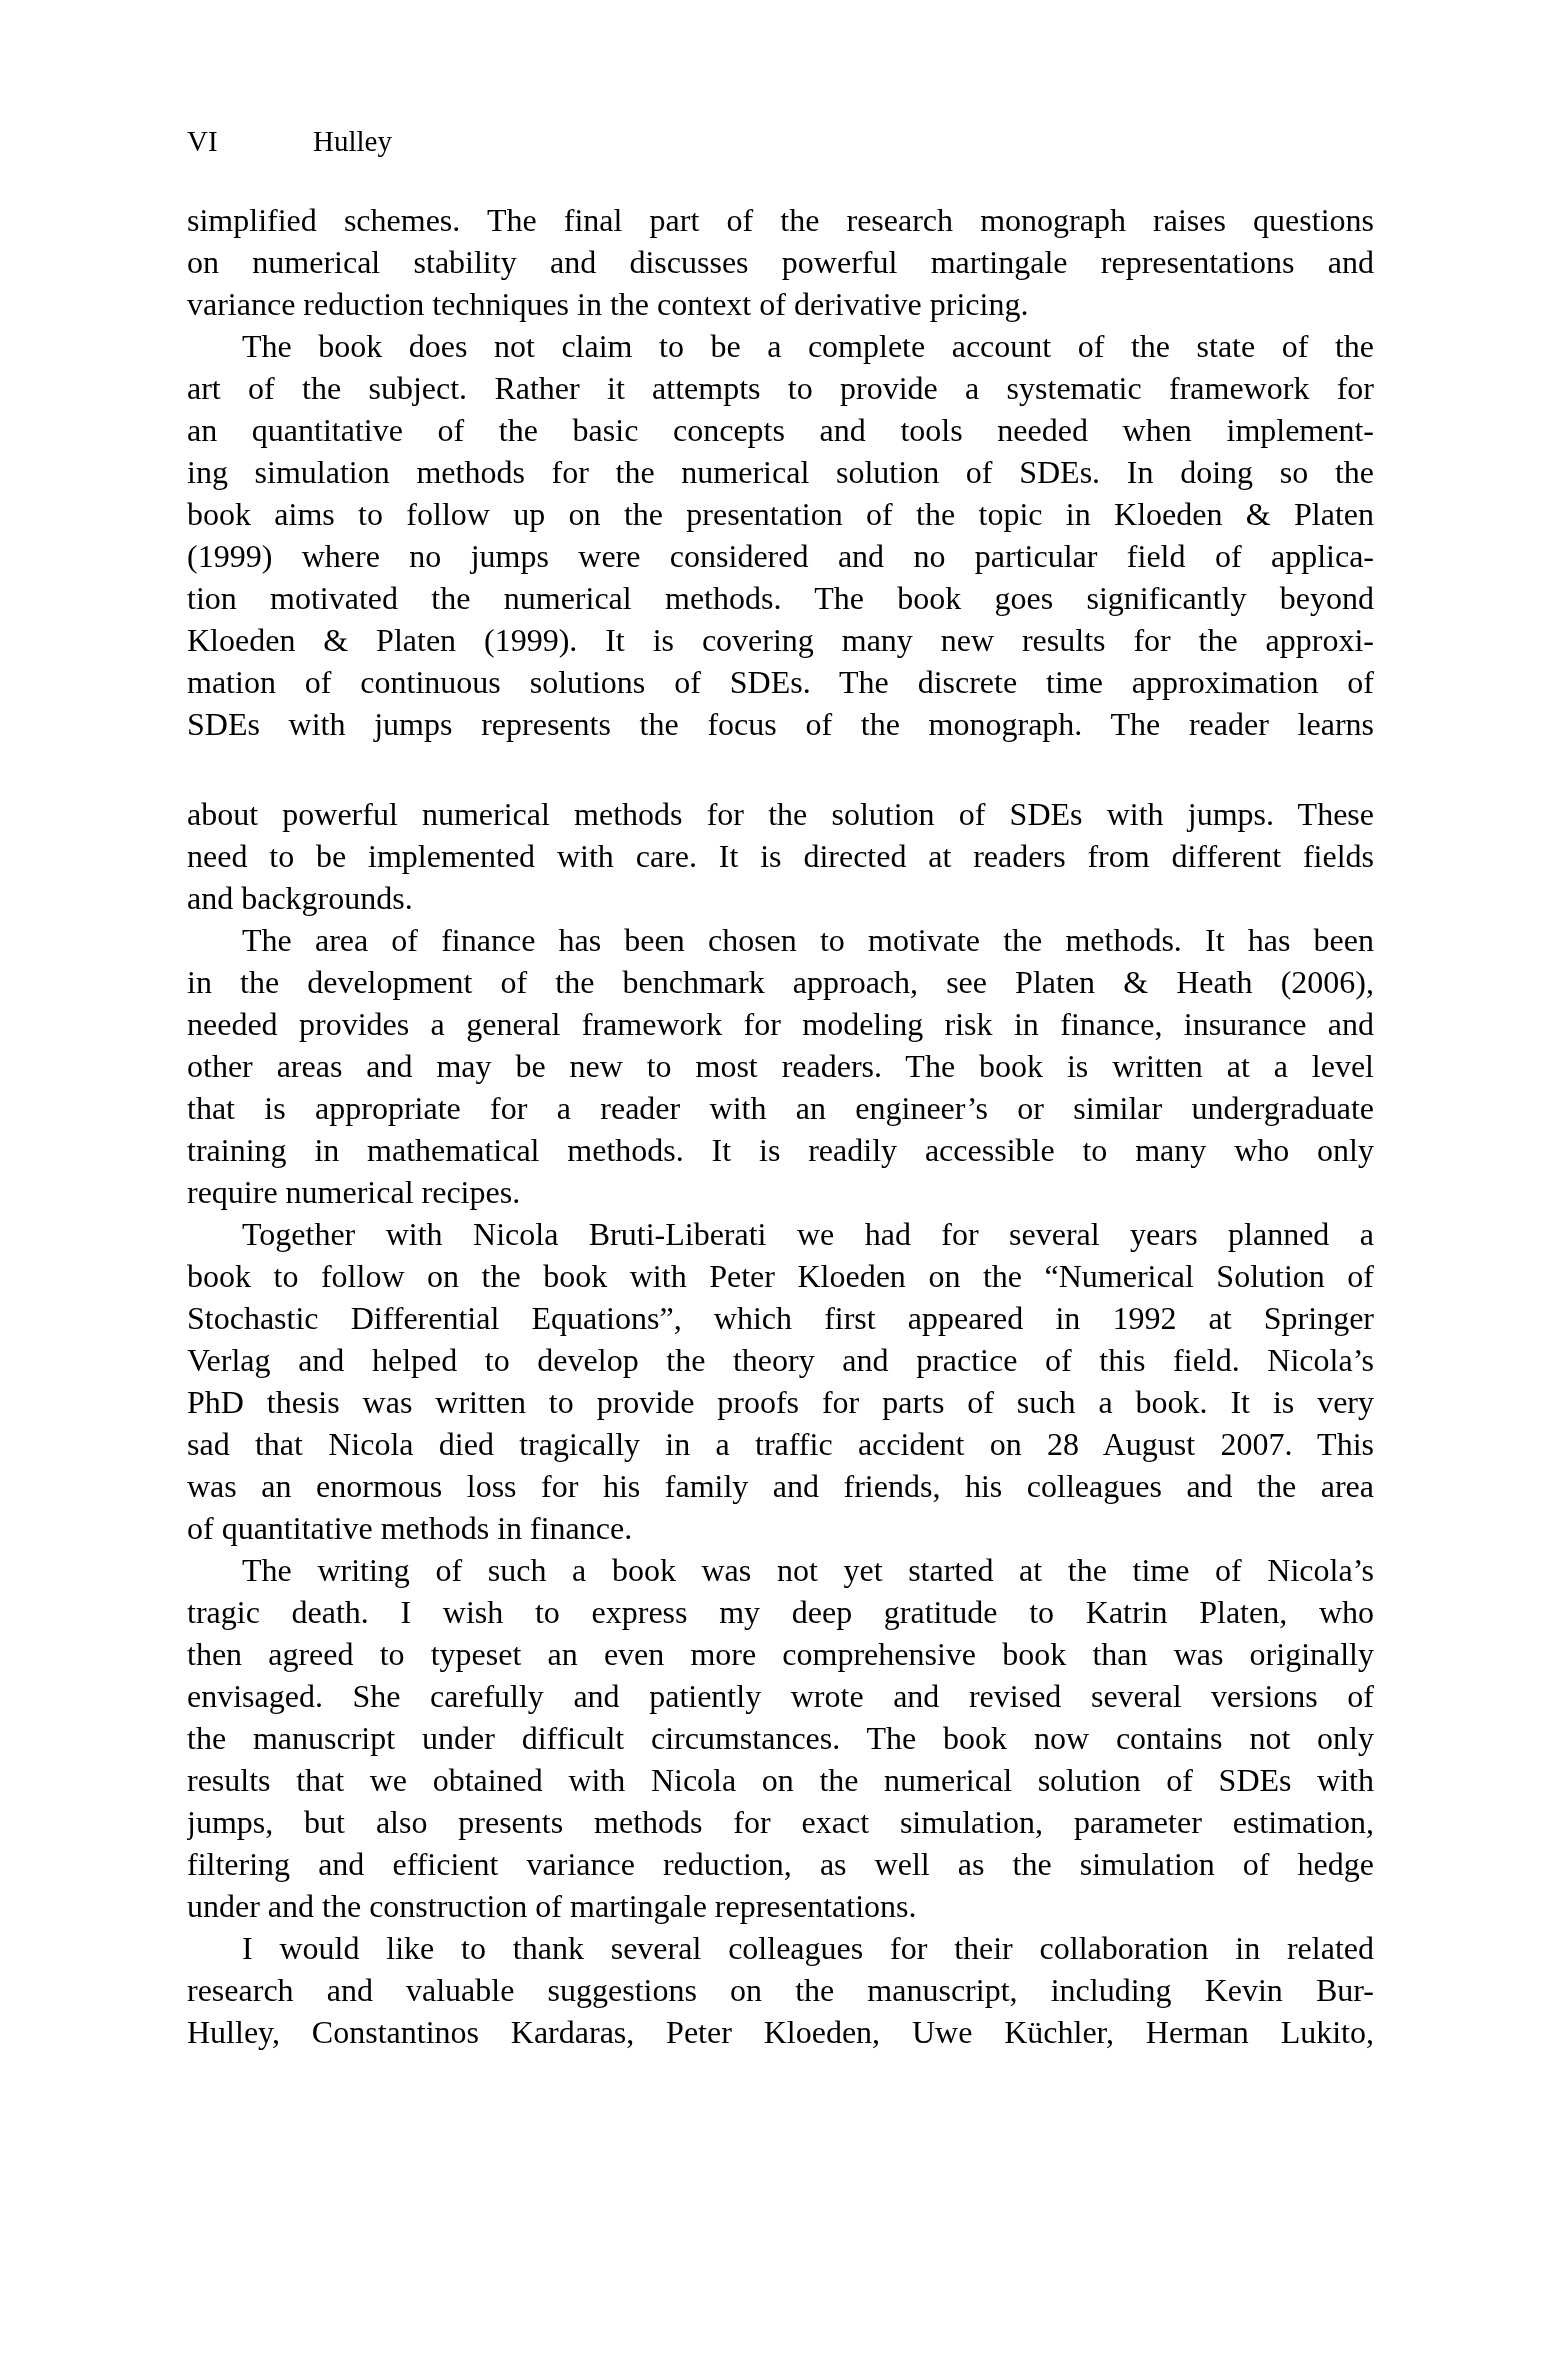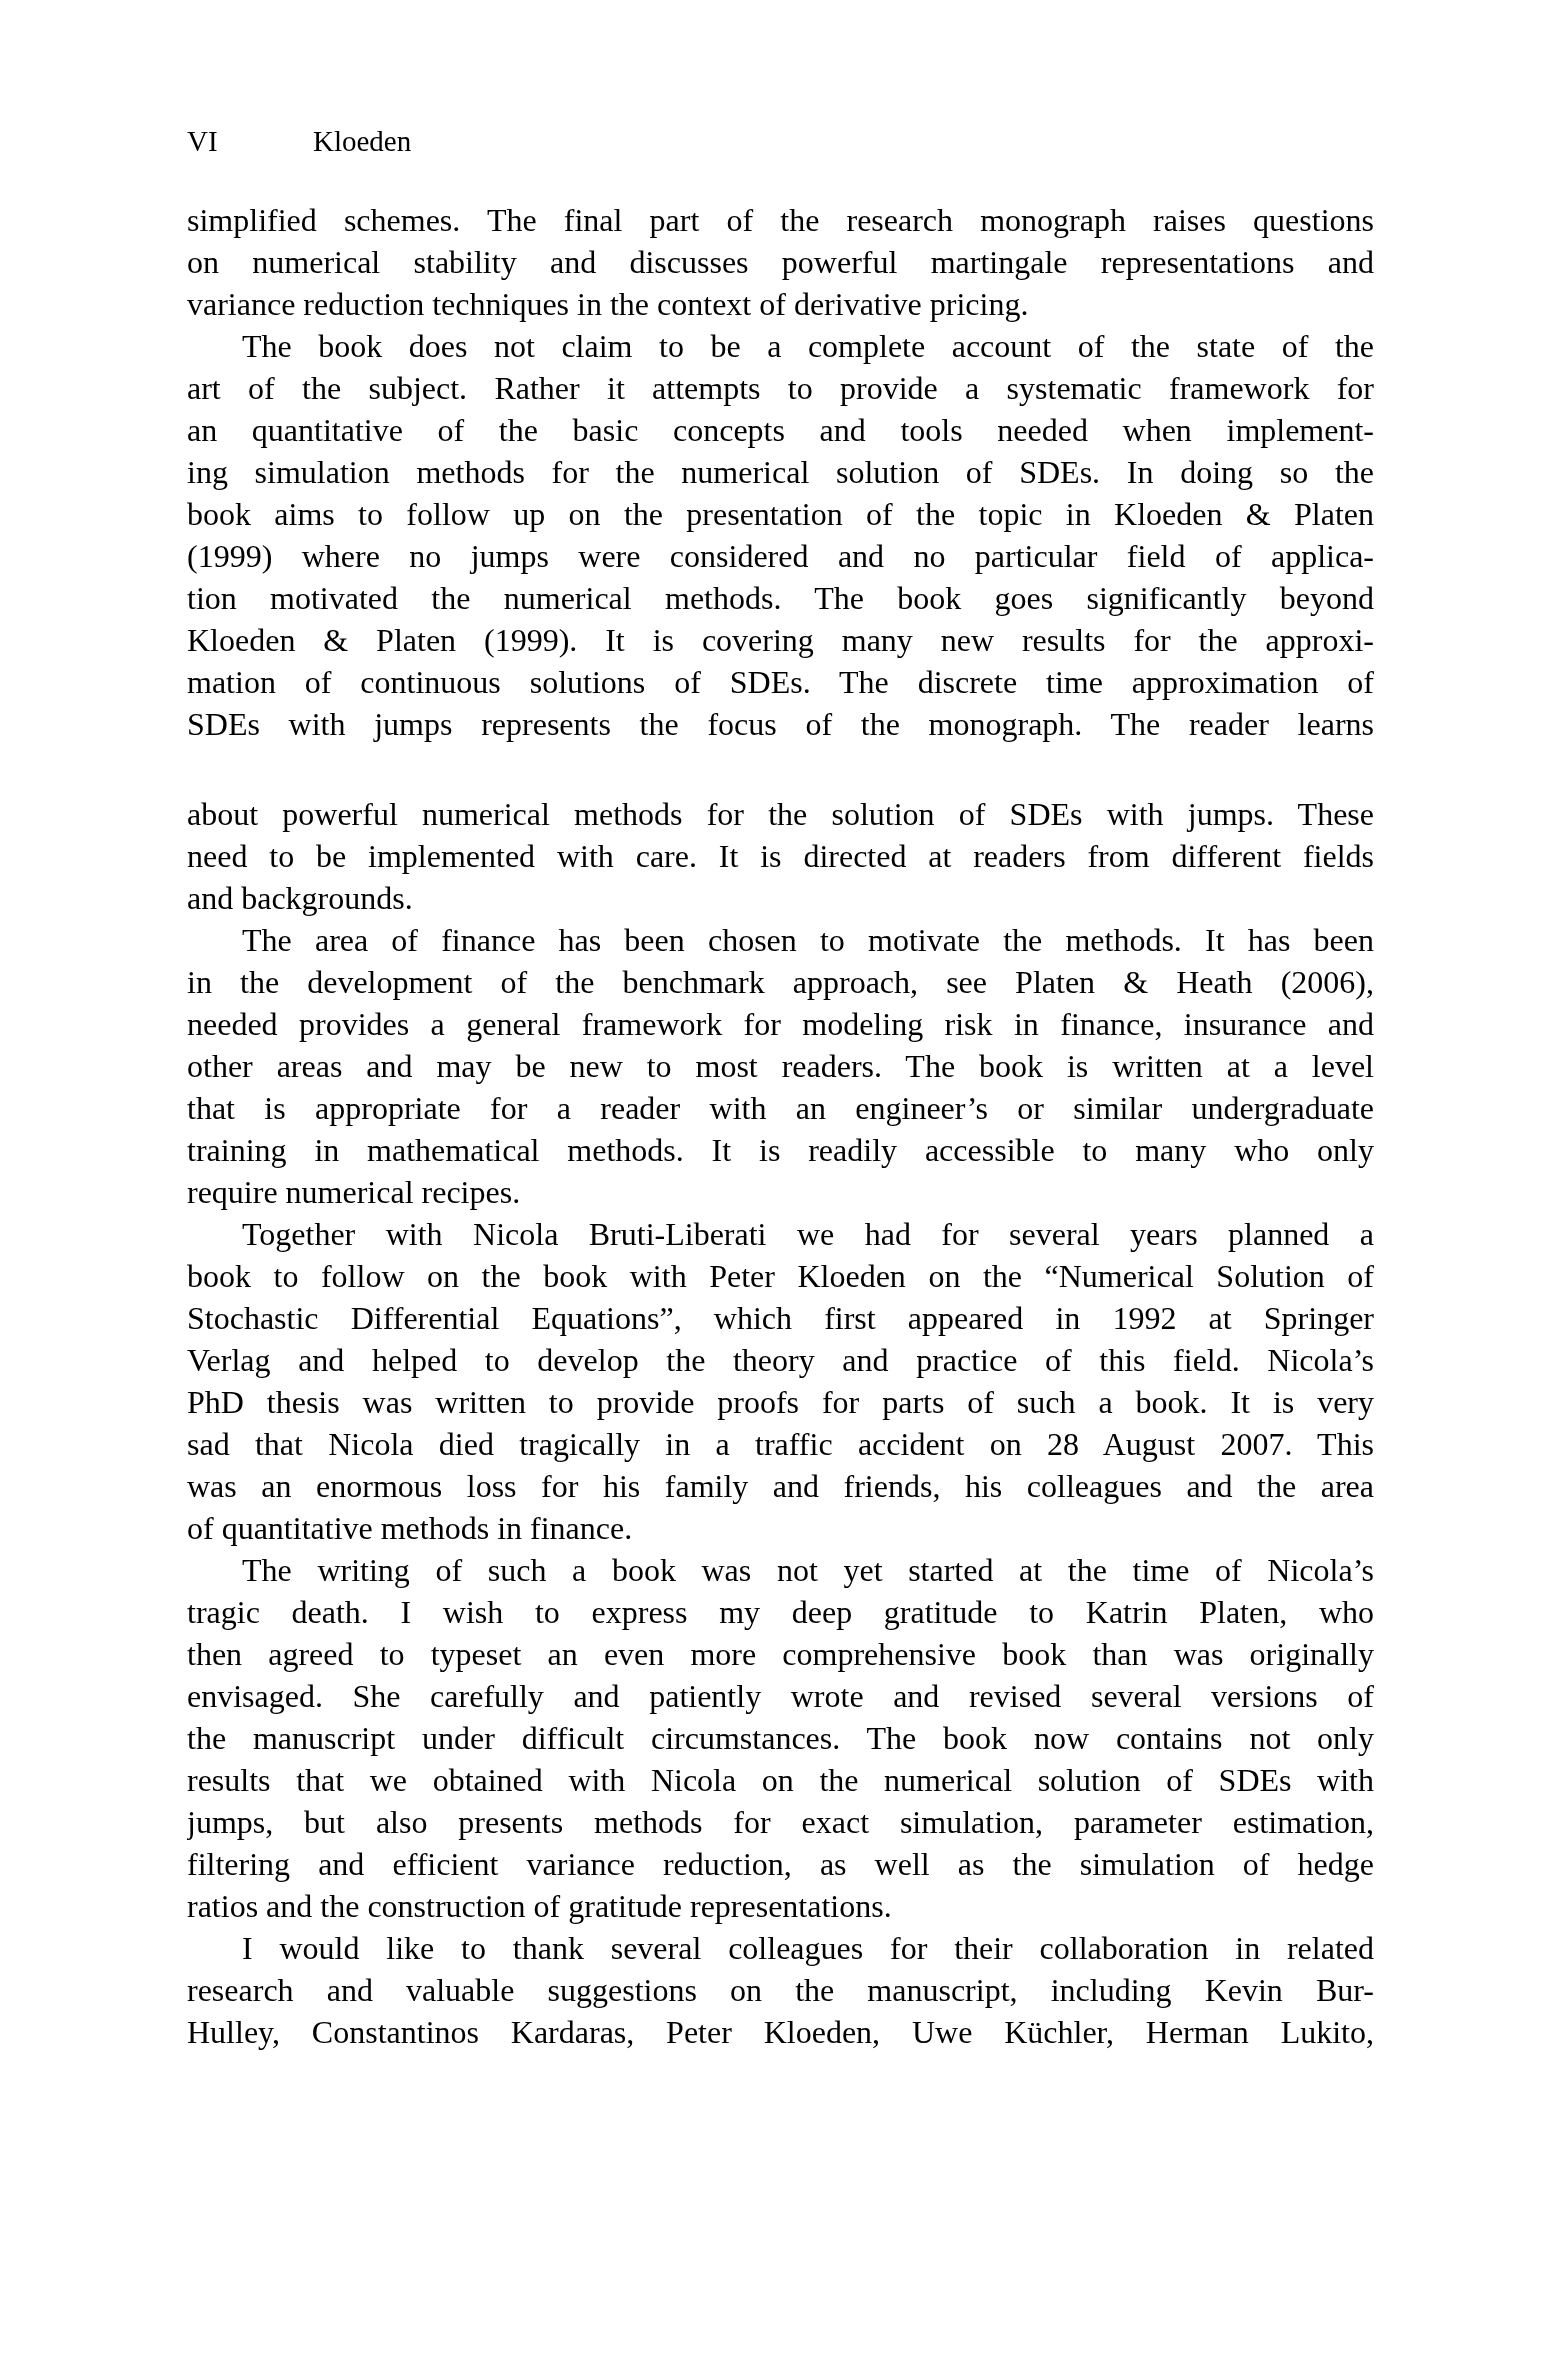--- a/index.html
+++ b/index.html
@@ -56,21 +56,21 @@
   }
   .line.indent {
     padding-left: 55px;
   }
 </style>
 </head>
 <body>
 
 <div class="page-header">
   <span class="page-number">VI</span>
-  <span class="running-title">Kloeden</span>
+  <span class="running-title">Hulley</span>
 </div>
 
 <div class="body-text">
 
   <div class="paragraph">
     <span class="line" style="white-space: normal; overflow: hidden;">simplified schemes. The final part of the research monograph raises questions</span>
     <span class="line" style="white-space: normal; overflow: hidden;">on numerical stability and discusses powerful martingale representations and</span>
     <span class="line last" style="white-space: normal; overflow: hidden;">variance reduction techniques in the context of derivative pricing.</span>
   </div>
 
@@ -113,21 +113,21 @@
 
   <div class="paragraph">
     <span class="line indent" style="white-space: normal; overflow: hidden;">The writing of such a book was not yet started at the time of Nicola’s</span>
     <span class="line" style="white-space: normal; overflow: hidden;">tragic death. I wish to express my deep gratitude to Katrin Platen, who</span>
     <span class="line" style="white-space: normal; overflow: hidden;">then agreed to typeset an even more comprehensive book than was originally</span>
     <span class="line" style="white-space: normal; overflow: hidden;">envisaged. She carefully and patiently wrote and revised several versions of</span>
     <span class="line" style="white-space: normal; overflow: hidden;">the manuscript under difficult circumstances. The book now contains not only</span>
     <span class="line" style="white-space: normal; overflow: hidden;">results that we obtained with Nicola on the numerical solution of SDEs with</span>
     <span class="line" style="white-space: normal; overflow: hidden;">jumps, but also presents methods for exact simulation, parameter estimation,</span>
     <span class="line" style="white-space: normal; overflow: hidden;">filtering and efficient variance reduction, as well as the simulation of hedge</span>
-    <span class="line last" style="white-space: normal; overflow: hidden;">ratios and the construction of gratitude representations.</span>
+    <span class="line last" style="white-space: normal; overflow: hidden;">under and the construction of martingale representations.</span>
   </div>
 
   <div class="paragraph">
     <span class="line indent" style="white-space: normal; overflow: hidden;">I would like to thank several colleagues for their collaboration in related</span>
     <span class="line" style="white-space: normal; overflow: hidden;">research and valuable suggestions on the manuscript, including Kevin Bur-</span>
     <span class="line" style="white-space: normal; overflow: hidden;">Hulley, Constantinos Kardaras, Peter Kloeden, Uwe Küchler, Herman Lukito,</span>
   </div>
 </div>
 
 

